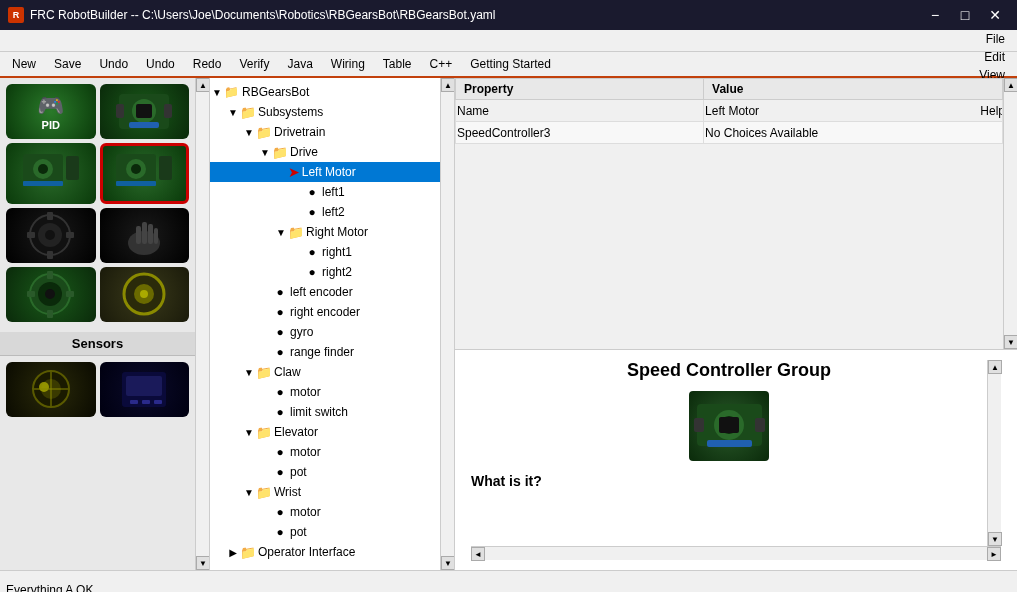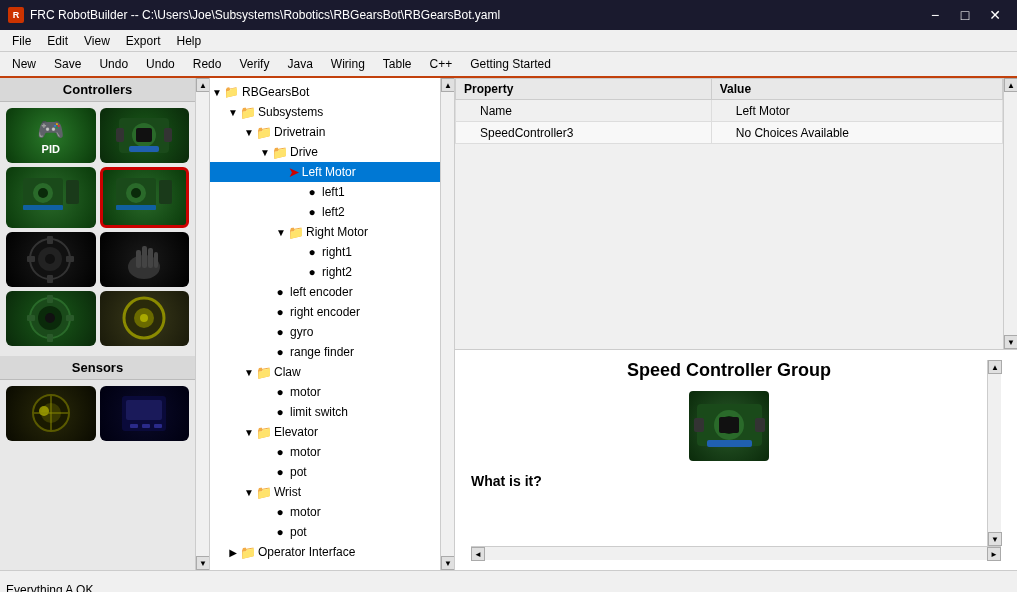--- a/index.html
+++ b/index.html
@@ -22,22 +22,23 @@
       width: 28px; height: 20px; background: transparent; border: none;
       color: white; cursor: pointer; font-size: 14px; display: flex; align-items: center; justify-content: center;
     }
 
     
     #menu-bar {
       background: #f0f0f0;
       border-bottom: 1px solid #ccc;
       height: 22px;
       display: flex;
-      align-items: center;
+      align-items: flex-end;
       padding: 0 4px;
+      flex-direction: column;
     }
     .menu-item {
       padding: 2px 8px;
       cursor: pointer;
       font-size: 12px;
     }
 
     
     #toolbar {
       background: #f0f0f0;
@@ -178,21 +179,21 @@
     }
     .props-table th {
       background: #e8e8e8;
       border: 1px solid #ccc;
       padding: 3px 8px;
       text-align: left;
       font-weight: bold;
     }
     .props-table td {
       border: 1px solid #ddd;
-      padding: 2px 24px;
+      padding: 2px 1px;
       height: 22px;
     }
     .props-table tr:nth-child(even) td { background: #f8f8f8; }
 
     
     #desc-panel {
       height: 220px;
       overflow-y: auto;
       padding: 10px 16px;
       background: white;
@@ -252,21 +253,21 @@
       font-weight: bold;
       flex-shrink: 0;
     }
   </style>
 </head>
 <body>
 
 <div id="title-bar">
   <div class="title-left">
     <div id="app-icon">R</div>
-    <span class="title-text">FRC RobotBuilder -- C:\Users\Joe\Subsystems\Robotics\RBGearsBot\RBGearsBot.yaml</span>
+    <span class="title-text">FRC RobotBuilder -- C:\Users\Joe\Documents\Robotics\RBGearsBot\RBGearsBot.yaml</span>
   </div>
   <div class="win-controls">
     <button class="win-btn">−</button>
     <button class="win-btn">□</button>
     <button class="win-btn close">✕</button>
   </div>
 </div>
 
 <div id="menu-bar">
   <span class="menu-item">File</span>
@@ -288,21 +289,20 @@
   <button class="toolbar-btn">Table</button>
   <button class="toolbar-btn">C++</button>
   <button class="toolbar-btn">Getting Started</button>
 </div>
 
 <div id="main-area">
 
   <div id="left-panel">
     <div style="display:flex; height: 100%;">
       <div style="flex:1; overflow:hidden; display:flex; flex-direction:column;">
-        <div class="panel-section-title">Controllers</div>
         <div class="controllers-grid">
 
           <div class="controller-item pid-bg ctrl-icon">
             <span style="color:white; font-size:11px; font-weight:bold; text-align:center;">
               <div style="font-size:22px;">🎮</div>
               <div>PID</div>
             </span>
           </div>
 
           <div class="controller-item motor-bg ctrl-icon">

